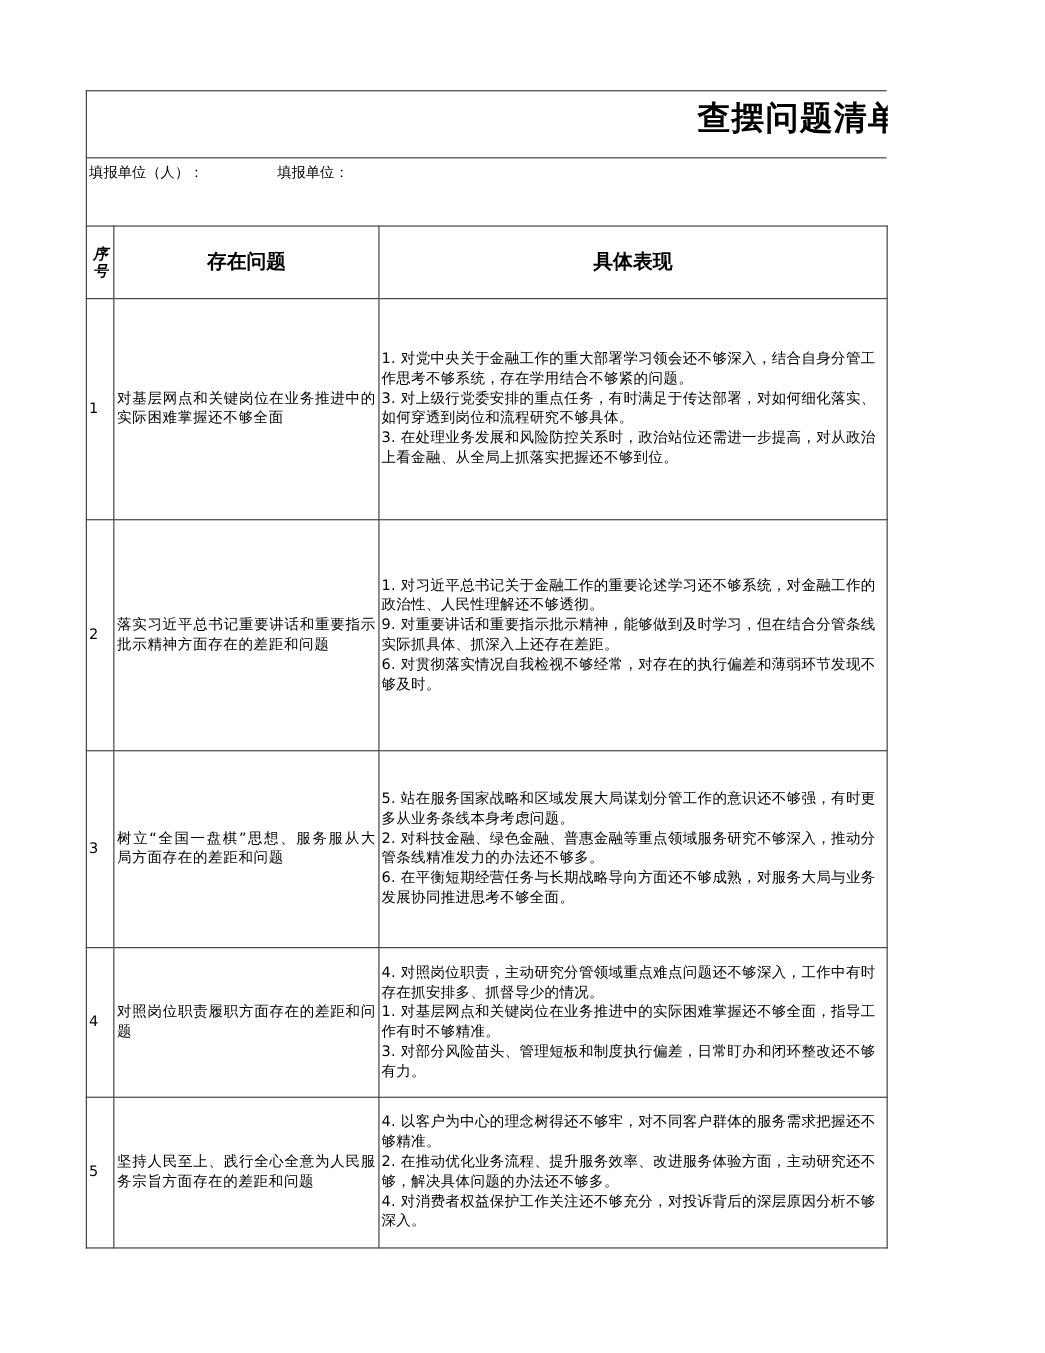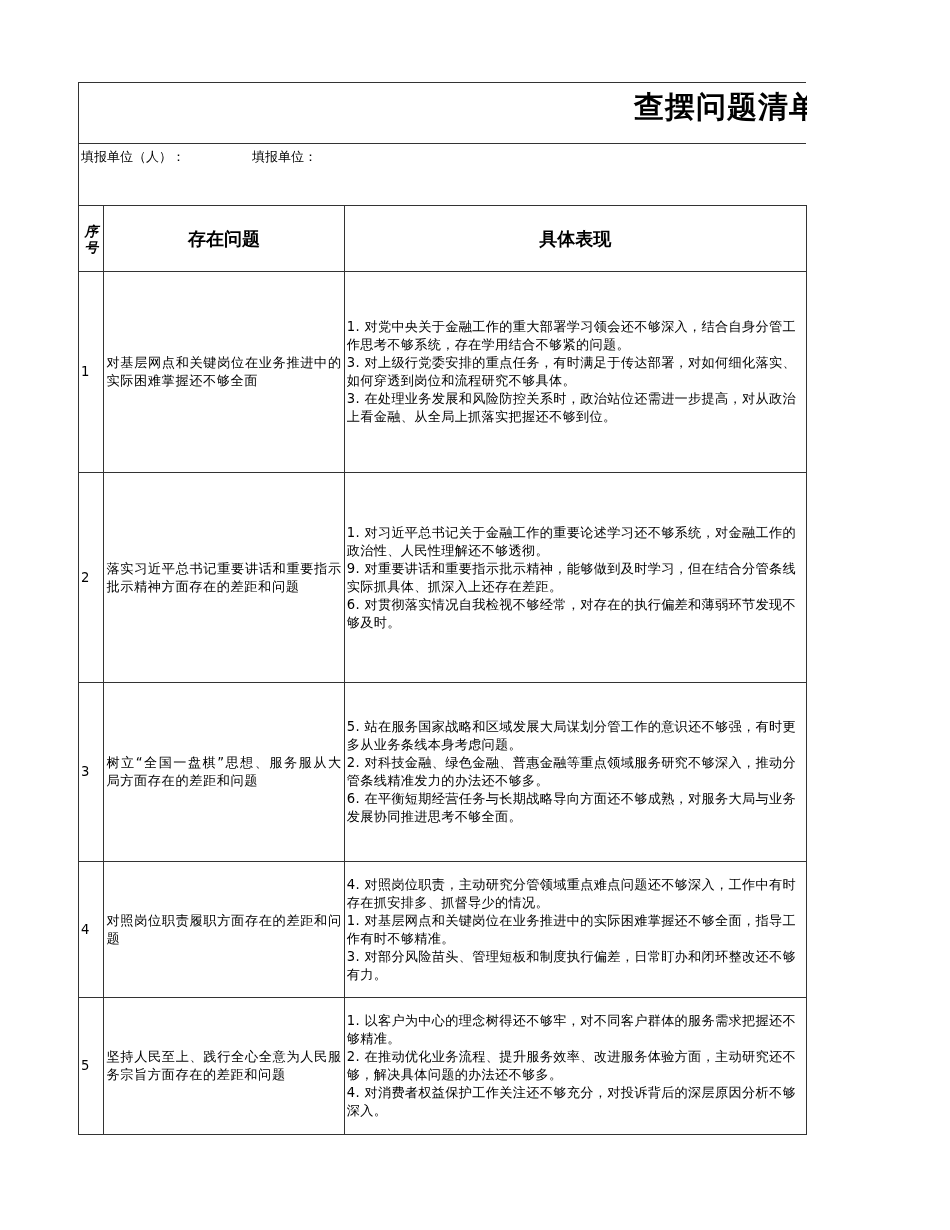--- a/index.html
+++ b/index.html
@@ -88,20 +88,20 @@
         <td class="det">
           <span class="det-line">4. 对照岗位职责，主动研究分管领域重点难点问题还不够深入，工作中有时存在抓安排多、抓督导少的情况。</span>
           <span class="det-line">1. 对基层网点和关键岗位在业务推进中的实际困难掌握还不够全面，指导工作有时不够精准。</span>
           <span class="det-line">3. 对部分风险苗头、管理短板和制度执行偏差，日常盯办和闭环整改还不够有力。</span>
         </td>
       </tr>
       <tr style="height:137px">
         <td class="no">5</td>
         <td class="prob">坚持人民至上、践行全心全意为人民服务宗旨方面存在的差距和问题</td>
         <td class="det">
-          <span class="det-line">1. 以客户为中心的理念树得还不够牢，对不同客户群体的服务需求把握还不够精准。</span>
+          <span class="det-line">4. 以客户为中心的理念树得还不够牢，对不同客户群体的服务需求把握还不够精准。</span>
           <span class="det-line">2. 在推动优化业务流程、提升服务效率、改进服务体验方面，主动研究还不够，解决具体问题的办法还不够多。</span>
           <span class="det-line">4. 对消费者权益保护工作关注还不够充分，对投诉背后的深层原因分析不够深入。</span>
         </td>
       </tr>
     </tbody>
   </table>
 </div>
 
 </body></html>

